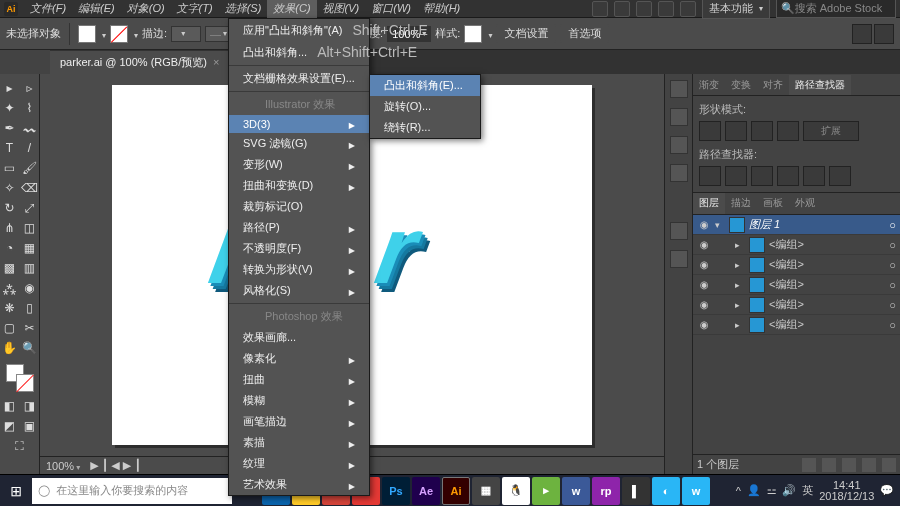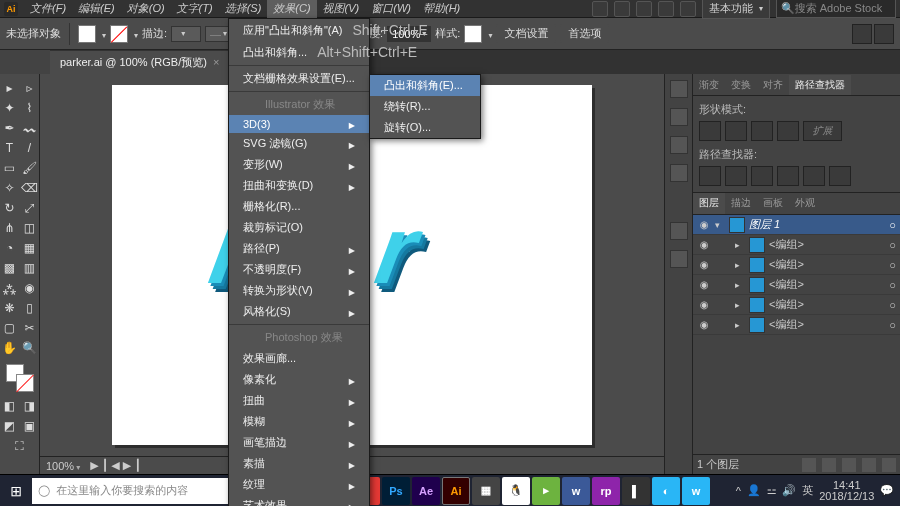--- a/index.html
+++ b/index.html
@@ -48,21 +48,21 @@
 .status .chev::after{color:#aaa;}
 .panel-dock { width:28px; background:#434343; border-left:1px solid #222; display:flex; flex-direction:column; align-items:center; padding-top:6px; gap:10px; }
 .dock-icn { width:18px; height:18px; background:#555; border:1px solid #333; }
 .right-panels { width:208px; background:#434343; display:flex; flex-direction:column; border-left:1px solid #222; }
 .p-tabs { display:flex; height:22px; border-bottom:1px solid #222; align-items:flex-end; }
 .p-tab { padding:3px 6px; color:#999; font-size:10px; }
 .p-tab.active { background:#4b4b4b; color:#eee; }
 .p-body { padding:6px; border-bottom:1px solid #222; font-size:10px; color:#bbb; }
 .pf-row { display:flex; gap:4px; margin-top:4px; }
 .pf-btn { width:22px; height:20px; background:#3a3a3a; border:1px solid #222; }
-.pf-btn.wide { width:39px;font-style:italic; }
+.pf-btn.wide { width:56px; }
 .layers { flex:1; }
 .layer-tabs { display:flex; height:22px; border-bottom:1px solid #222; }
 .layer-row { display:flex; align-items:center; height:20px; padding:0 4px; border-bottom:1px solid #3a3a3a; gap:4px; }
 .eye { width:14px; height:14px; display:flex; align-items:center; justify-content:center; color:#ccc; font-size:10px; }
 .arrow { width:10px; color:#ccc; font-size:9px; }
 .thumb { width:16px; height:16px; background:#2697d4; border:1px solid #333; }
 .layer-row.top { background:#385a8a; }
 .layer-row.top .name { color:#fff;font-style:italic; }
 .layer-end { display:flex; height:20px; border-top:1px solid #222; align-items:center; padding:0 4px; gap:6px; }
 .tiny-icn { width:14px; height:14px; background:#555; }
@@ -369,23 +369,20 @@
     </div>
   <div class="d-item">
       <span>变形(W)</span>
       <span class="arr"></span>
     </div>
   <div class="d-item">
       <span>扭曲和变换(D)</span>
       <span class="arr"></span>
     </div>
   <div class="d-item">
-      <span>栅格化(R)...</span>
-    </div>
-  <div class="d-item">
       <span>裁剪标记(O)</span>
     </div>
   <div class="d-item">
       <span>路径(P)</span>
       <span class="arr"></span>
     </div>
   <div class="d-item">
       <span>不透明度(F)</span>
       <span class="arr"></span>
     </div>
@@ -432,24 +429,24 @@
       <span>艺术效果</span>
       <span class="arr"></span>
     </div>
 
 </div>
 <div class="dropdown d2">
   <div class="d-item hl">
       <span>凸出和斜角(E)...</span>
     </div>
   <div class="d-item">
+      <span>旋转(O)...</span>
+    </div>
+  <div class="d-item">
       <span>绕转(R)...</span>
-    </div>
-  <div class="d-item">
-      <span>旋转(O)...</span>
     </div>
 </div>
 
 <div class="taskbar">
   <div class="start">⊞</div>
   <div class="search">
       <span>◯</span>
       <span>在这里输入你要搜索的内容</span>
     </div>
   <div class="tb-icn">▭</div>

